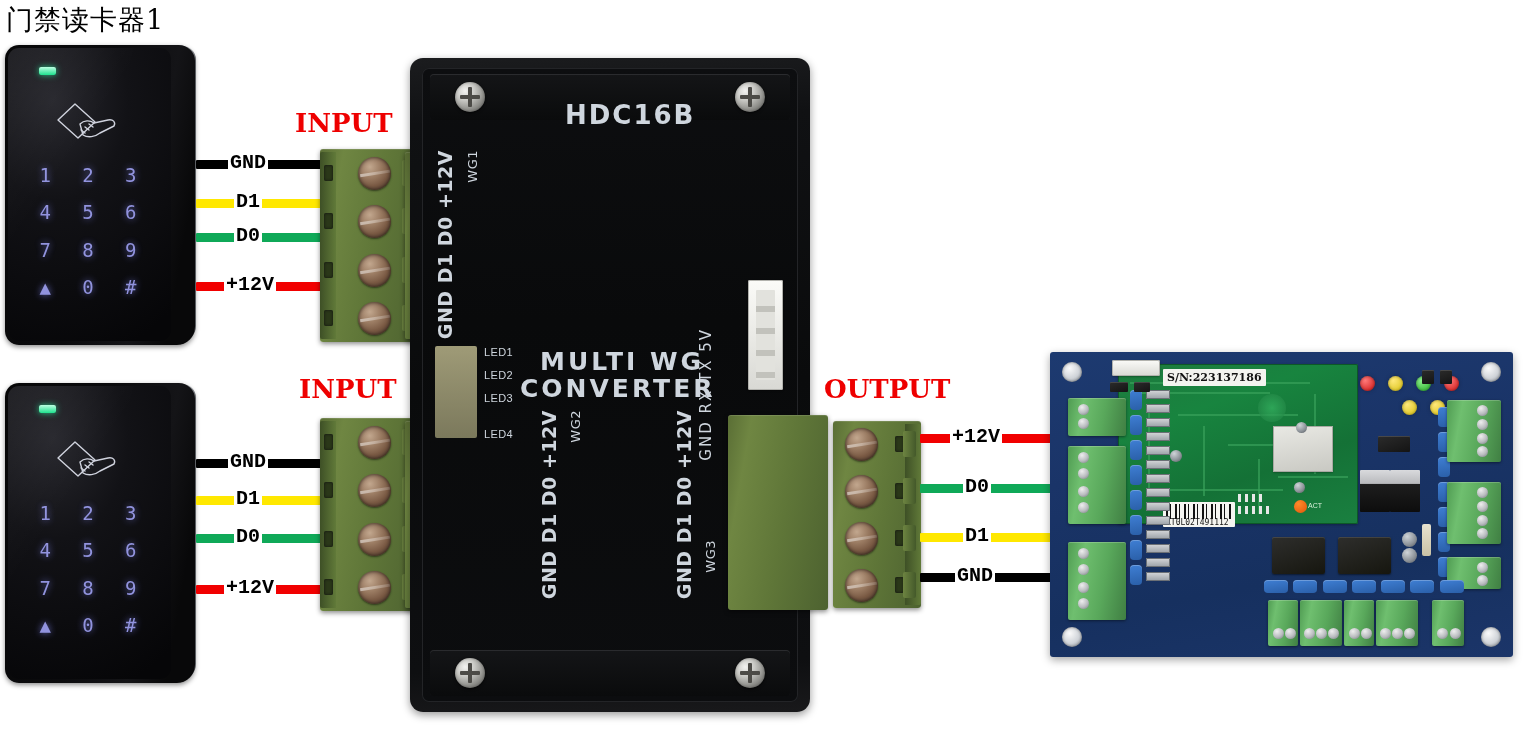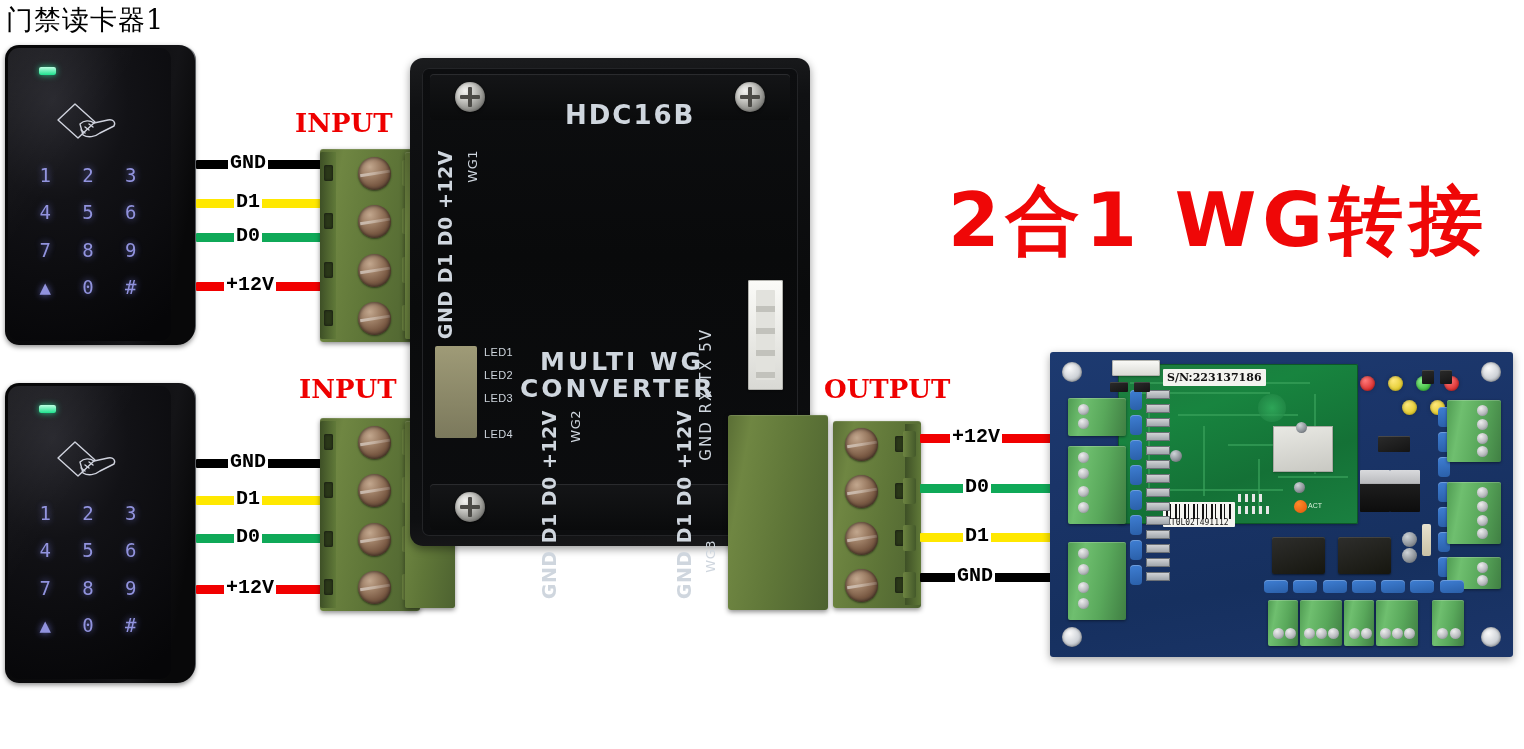--- a/index.html
+++ b/index.html
@@ -269,21 +269,21 @@
       <div class="slot" style="left: 4px; top: 113px;"></div>
       <div class="ridge" style="top: 108px;"></div>
       <div class="tscrew" style="left: 38px; top: 153px;">
         <i></i>
       </div>
       <div class="slot" style="left: 4px; top: 161px;"></div>
       <div class="ridge" style="top: 156px;"></div>
     </div>
   <div class="term" style="left:405px;top:421px;width:50px;height:187px;border-radius:2px;"></div>
 
-  <div id="converter" style="left:410px;top:58px;width:400px;height:488px;">
+  <div id="converter" style="left:410px;top:58px;width:400px;height:654px;">
     <div class="conv-shell"></div>
     <div class="conv-face"></div>
     <div class="conv-strip" style="top:16px;"></div>
     <div class="conv-strip" style="bottom:16px;"></div>
 
     <div class="screw" style="left:45px;top:24px;"></div>
     <div class="screw" style="right:45px;top:24px;"></div>
     <div class="screw" style="left:45px;bottom:24px;"></div>
     <div class="screw" style="right:45px;bottom:24px;"></div>
 
@@ -351,21 +351,20 @@
 
   <div class="wire" style="left:920px;top:484px;width:145px;background:#0fa958;"></div>
   <div class="wlabel" style="left:963px;top:477px;">D0</div>
 
   <div class="wire" style="left:920px;top:533px;width:145px;background:#ffe800;"></div>
   <div class="wlabel" style="left:963px;top:526px;">D1</div>
 
   <div class="wire" style="left:920px;top:573px;width:145px;background:#000000;"></div>
   <div class="wlabel" style="left:955px;top:566px;">GND</div>
 
-  <div class="title-red" style="left:948px;top:172px;font-size:74px;letter-spacing:6px;">2合1 WG转接</div>
 
   <div id="controller" style="left:1050px;top:352px;width:463px;height:305px;">
 
     <div class="pcb-hole" style="left:12px;top:10px;"></div>
     <div class="pcb-hole" style="right:12px;top:10px;"></div>
     <div class="pcb-hole" style="left:12px;bottom:10px;"></div>
     <div class="pcb-hole" style="right:12px;bottom:10px;"></div>
 
     <div class="daughter" style="left:68px;top:12px;width:240px;height:160px;">
       <div class="trace" style="left:12px;top:18px;width:180px;height:2px;"></div>

